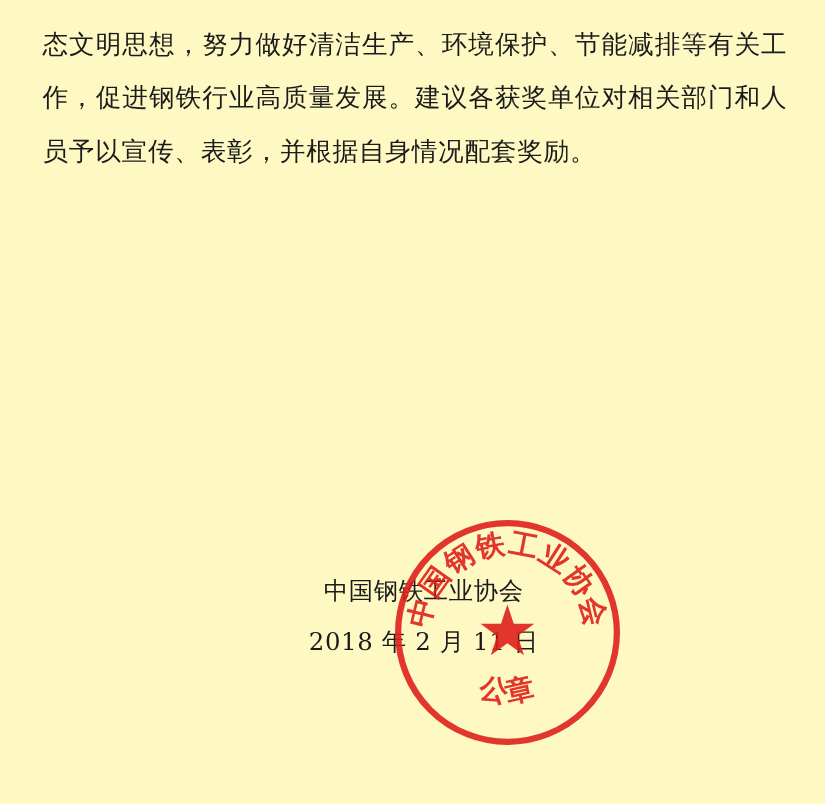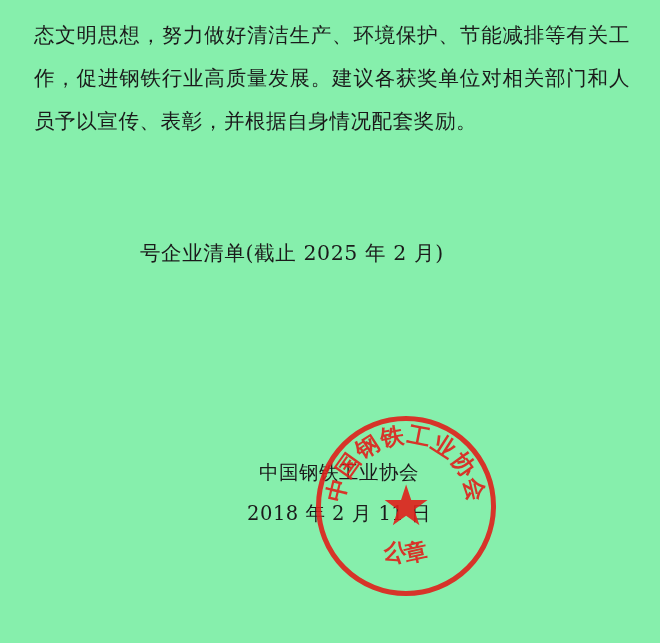--- a/index.html
+++ b/index.html
@@ -12,21 +12,21 @@
     height: 643px;
     position: relative;
     font-family: "DejaVu Serif", "Liberation Serif", serif;
     color: #1a1a1a;
     overflow: hidden;
   }
   .page {
     position: relative;
     width: 660px;
     height: 643px;
-    background: #86efac;
+    background: #fef9c3;
   }
   .body-text {
     position: absolute;
     left: 34px;
     top: 14px;
     width: 596px;
     font-size: 20.5px;
     line-height: 43px;
     letter-spacing: 0.6px;
     text-align: justify;
@@ -122,21 +122,20 @@
 </head>
 <body>
 
 <div class="page">
 
   <div class="body-text">
     <p>态文明思想，努力做好清洁生产、环境保护、节能减排等有关工作，促进钢铁行业高质量发展。建议各获奖单位对相关部门和人员予以宣传、表彰，并根据自身情况配套奖励。</p>
   </div>
 
   <div class="attachment">
-    <p class="line2">号企业清单(截止 2025 年 2 月)</p>
   </div>
 
   <div class="signature">
     <p class="org">中国钢铁工业协会</p>
     <p class="date">2018 年 2 月 11 日</p>
   </div>
 
   <div class="seal">
     <div class="seal-inner">
       <svg class="seal-text-svg" width="170" height="170" viewBox="0 0 170 170">

